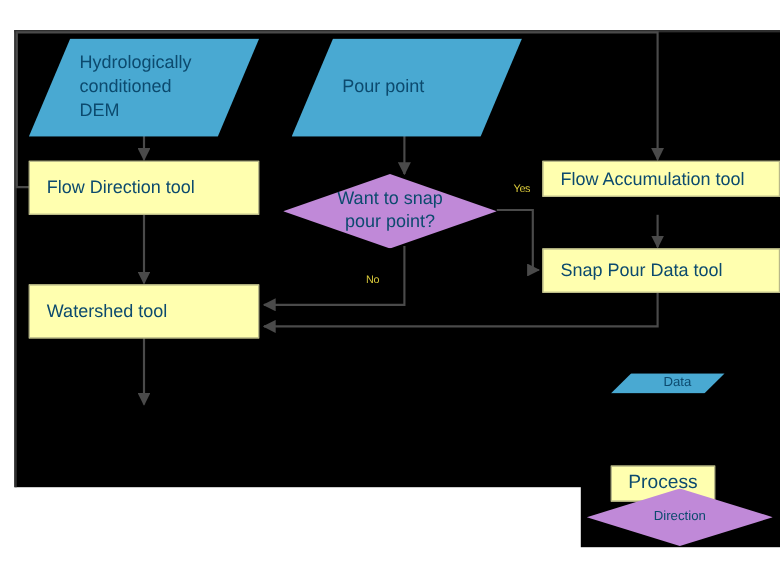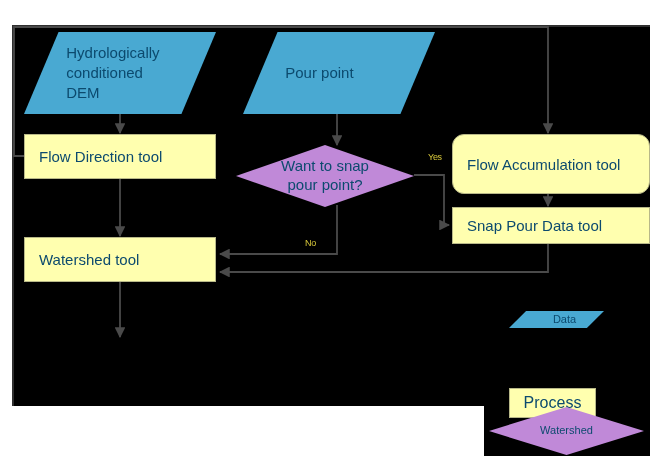--- a/index.html
+++ b/index.html
@@ -171,50 +171,50 @@
   <div class="node data" style="left:243px; top:32px; width:192px; height:82px;">
     <div class="lines">
       <div>Pour point</div>
     </div>
   </div>
 
   <div class="node process" style="left:24px; top:134px; width:192px; height:45px;">
     <span>Flow Direction tool</span>
   </div>
 
-  <div class="node process" style="left:452px; top:134px; width:198px; height:60px;border-radius:12px;">
+  <div class="node process" style="left:452px; top:134px; width:198px; height:30px;">
     <span>Flow Accumulation tool</span>
   </div>
 
   <div class="node decision" style="left:236px; top:145px; width:178px; height:62px;">
     <div>
       <div>Want to snap</div>
       <div>pour point?</div>
     </div>
   </div>
 
   <div class="node process" style="left:452px; top:207px; width:198px; height:37px;">
     <span>Snap Pour Data tool</span>
   </div>
 
   <div class="node process" style="left:24px; top:237px; width:192px; height:45px;">
     <span>Watershed tool</span>
   </div>
 
 
   <div class="edge-label yes" style="left:428px; top:152px;">Yes</div>
-  <div class="edge-label no" style="left:305px; top:238px;">No</div>
+  <div class="edge-label no" style="left:305px; top:228px;">No</div>
 
   <div class="node data legend-data" style="left:509px; top:311px; width:95px; height:17px;">
     <div class="lines">
       <div>Data</div>
     </div>
   </div>
 
   <div class="node process legend-proc" style="left:509px; top:352px; width:87px; height:30px;">
     <span>Process</span>
   </div>
 
   <div class="node decision legend-dec" style="left:489px; top:407px; width:155px; height:48px;">
-    <span>Watershed</span>
+    <span>Direction</span>
   </div>
 
 </div>
 
 </body></html>

